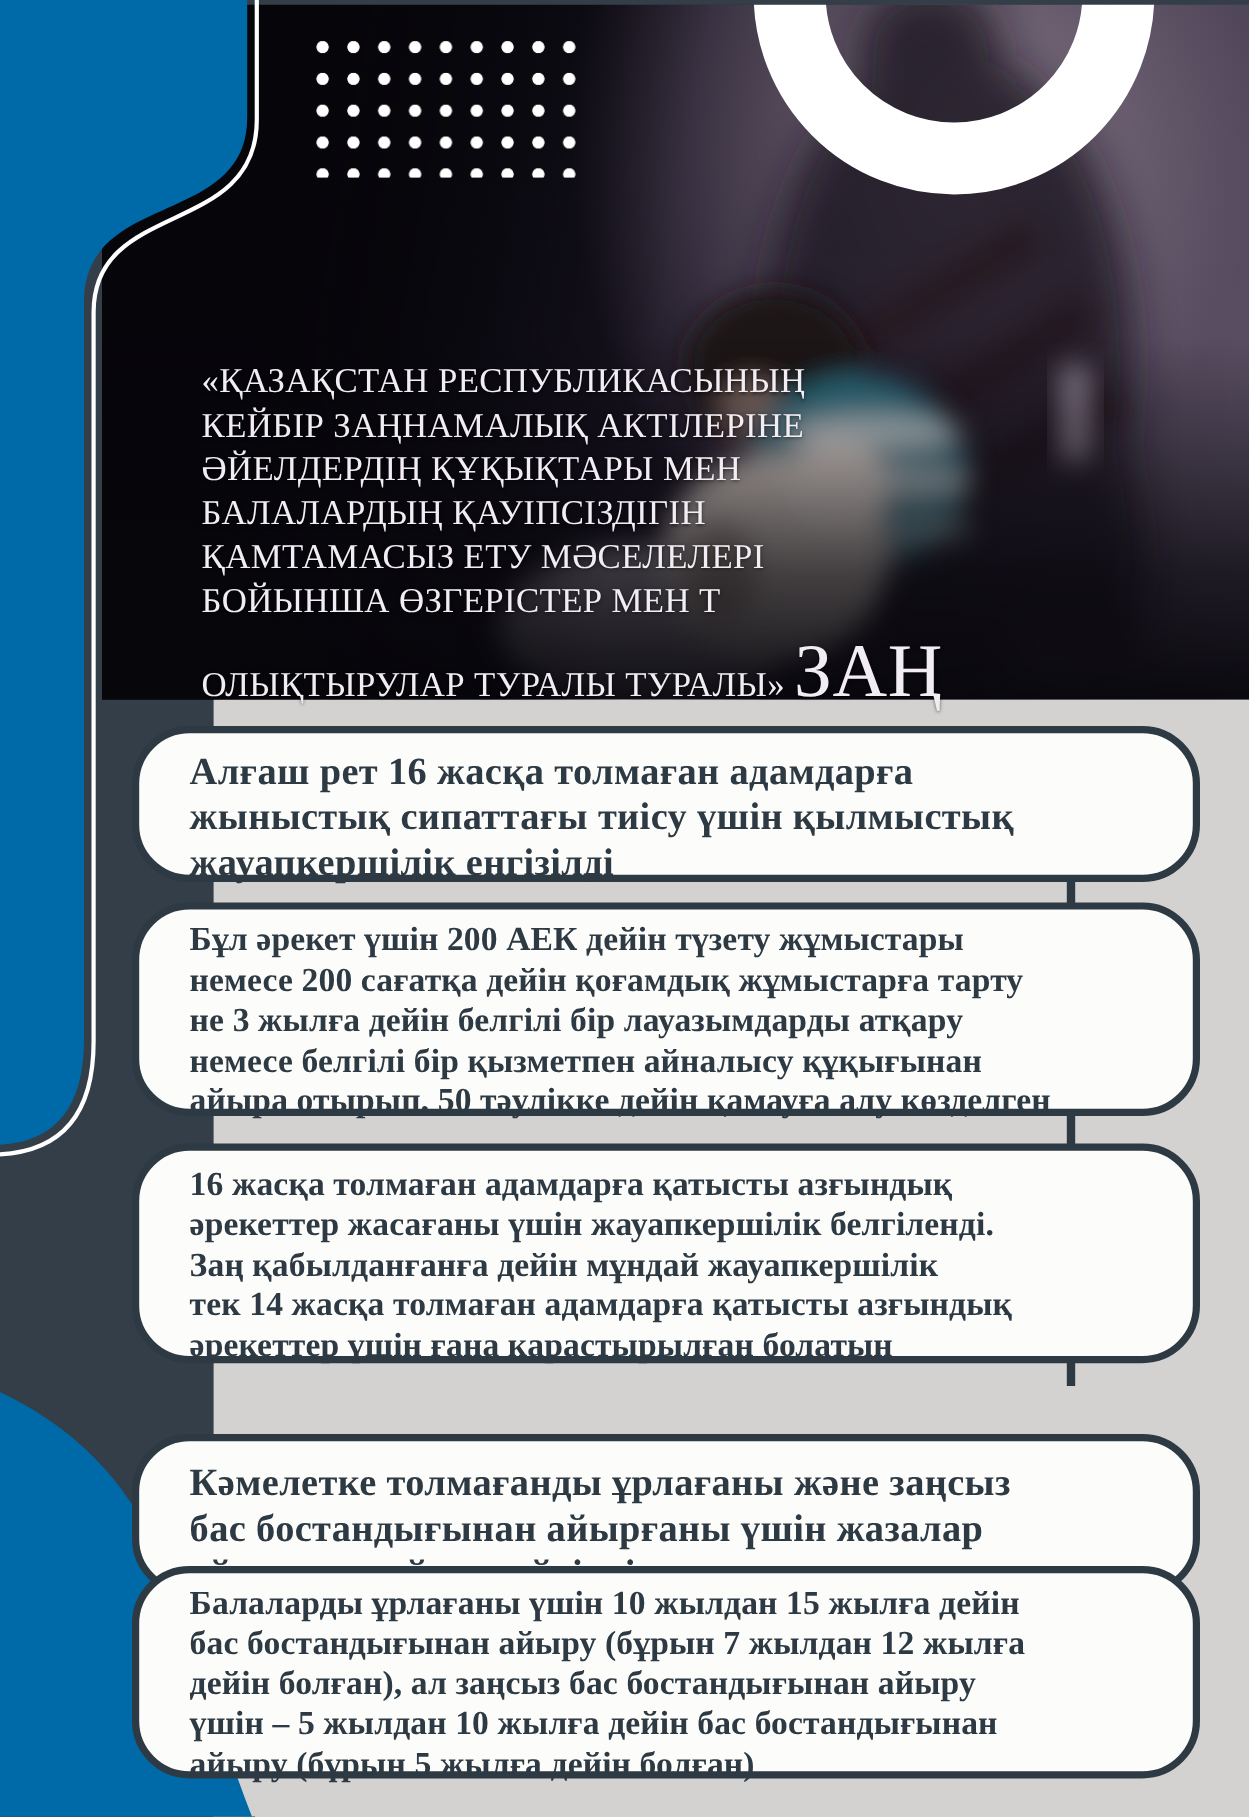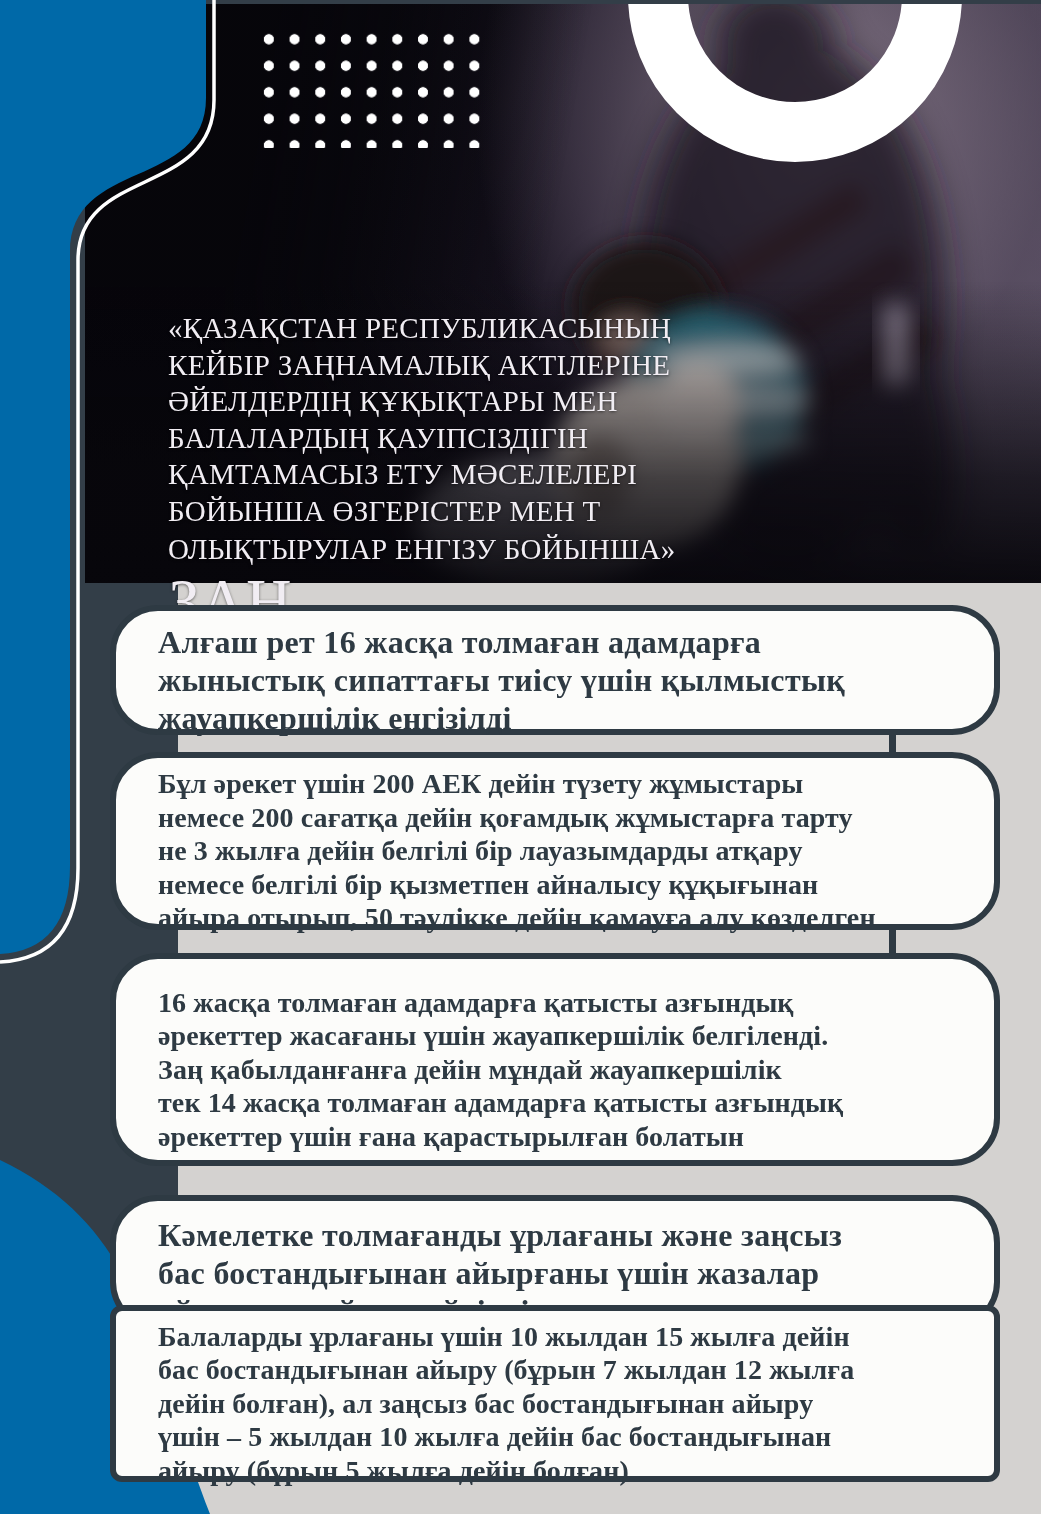--- a/index.html
+++ b/index.html
@@ -42,42 +42,42 @@
     position:absolute;left:251px;top:21px;width:229px;height:127px;z-index:4;
     background-image:radial-gradient(circle, #ffffff 4.8px, rgba(255,255,255,0) 5.4px);
     background-size:25.7px 26.5px;background-position:5px 5px;
   }
   
   .shapes{position:absolute;inset:0;z-index:3;pointer-events:none;}
   
   .gray-panel{position:absolute;left:178px;top:583px;right:0;bottom:0;background:var(--panel_gray);z-index:1;}
   
   .title{
-    position:absolute;left:168px;top:310px;width:620px;z-index:4;
+    position:absolute;left:168px;top:300px;width:620px;z-index:4;
     color:var(--title_color);
   }
   .title .lines{
     white-space:pre-line;font-size:29px;line-height:36.5px;font-weight:500;
     letter-spacing:.3px;text-shadow:0 1px 3px rgba(0,0,0,.55);
   }
   .title .last-line{margin-top:4px;font-size:29px;letter-spacing:.3px;text-shadow:0 1px 3px rgba(0,0,0,.55);}
   .title .law-word{font-size:63px;letter-spacing:.5px;}
   
   .card{
     position:absolute;left:110px;width:890px;z-index:5;box-sizing:border-box;
     background:var(--card_bg);border:6px solid var(--card_border);border-radius:48px;
     display:flex;align-items:center;padding:6px 30px 6px 42px;
     color:var(--card_border);
   }
   .card .txt{white-space:pre-line;font-weight:bold;margin-top:20px;}
   .c1{top:605px;height:130px;}
   .c2{top:752px;height:178px;}
-  .c3{top:953px;height:213px;}
+  .c3{top:953px;height:183px;}
   .c4{top:1195px;height:135px;}
-  .c5{top:1305px;height:177px;border-radius:12px;}
+  .c5{top:1305px;height:177px;}
   .c1 .txt,.c4 .txt{font-size:32px;line-height:38px;letter-spacing:.3px;}
   .c2 .txt,.c3 .txt,.c5 .txt{font-size:28px;line-height:33.5px;letter-spacing:.1px;}
   
   .tick{position:absolute;left:889px;width:7px;background:var(--card_border);z-index:4;}
   .t1{top:733px;height:21px;}
   .t2{top:928px;height:27px;}
   .t3{top:1134px;height:21px;}
   .t4{top:1286px;height:21px;}
 </style>
 </head>
@@ -136,21 +136,21 @@
     <path d="M0 1160 C75 1196 116 1248 142 1318 C162 1374 186 1452 210 1514 H0 Z" fill="var(--accent_blue)"></path>
   </svg>
 
   <div class="title">
     <div class="lines">«ҚАЗАҚСТАН РЕСПУБЛИКАСЫНЫҢ
 КЕЙБІР ЗАҢНАМАЛЫҚ АКТІЛЕРІНЕ
 ӘЙЕЛДЕРДІҢ ҚҰҚЫҚТАРЫ МЕН
 БАЛАЛАРДЫҢ ҚАУІПСІЗДІГІН
 ҚАМТАМАСЫЗ ЕТУ МӘСЕЛЕЛЕРІ
 БОЙЫНША ӨЗГЕРІСТЕР МЕН Т</div>
-    <div class="last-line"><span>ОЛЫҚТЫРУЛАР ЕНГІЗУ БОЙЫНША» </span><span class="law-word">ЗАҢ</span></div>
+    <div class="last-line"><span>ОЛЫҚТЫРУЛАР ТУРАЛЫ ТУРАЛЫ» </span><span class="law-word">ЗАҢ</span></div>
   </div>
 
   <div class="card c1">
     <div class="txt">Алғаш рет 16 жасқа толмаған адамдарға
 жыныстық сипаттағы тиісу үшін қылмыстық
 жауапкершілік енгізілді</div>
   </div>
   <div class="tick t1"></div>
 
   <div class="card c2">

